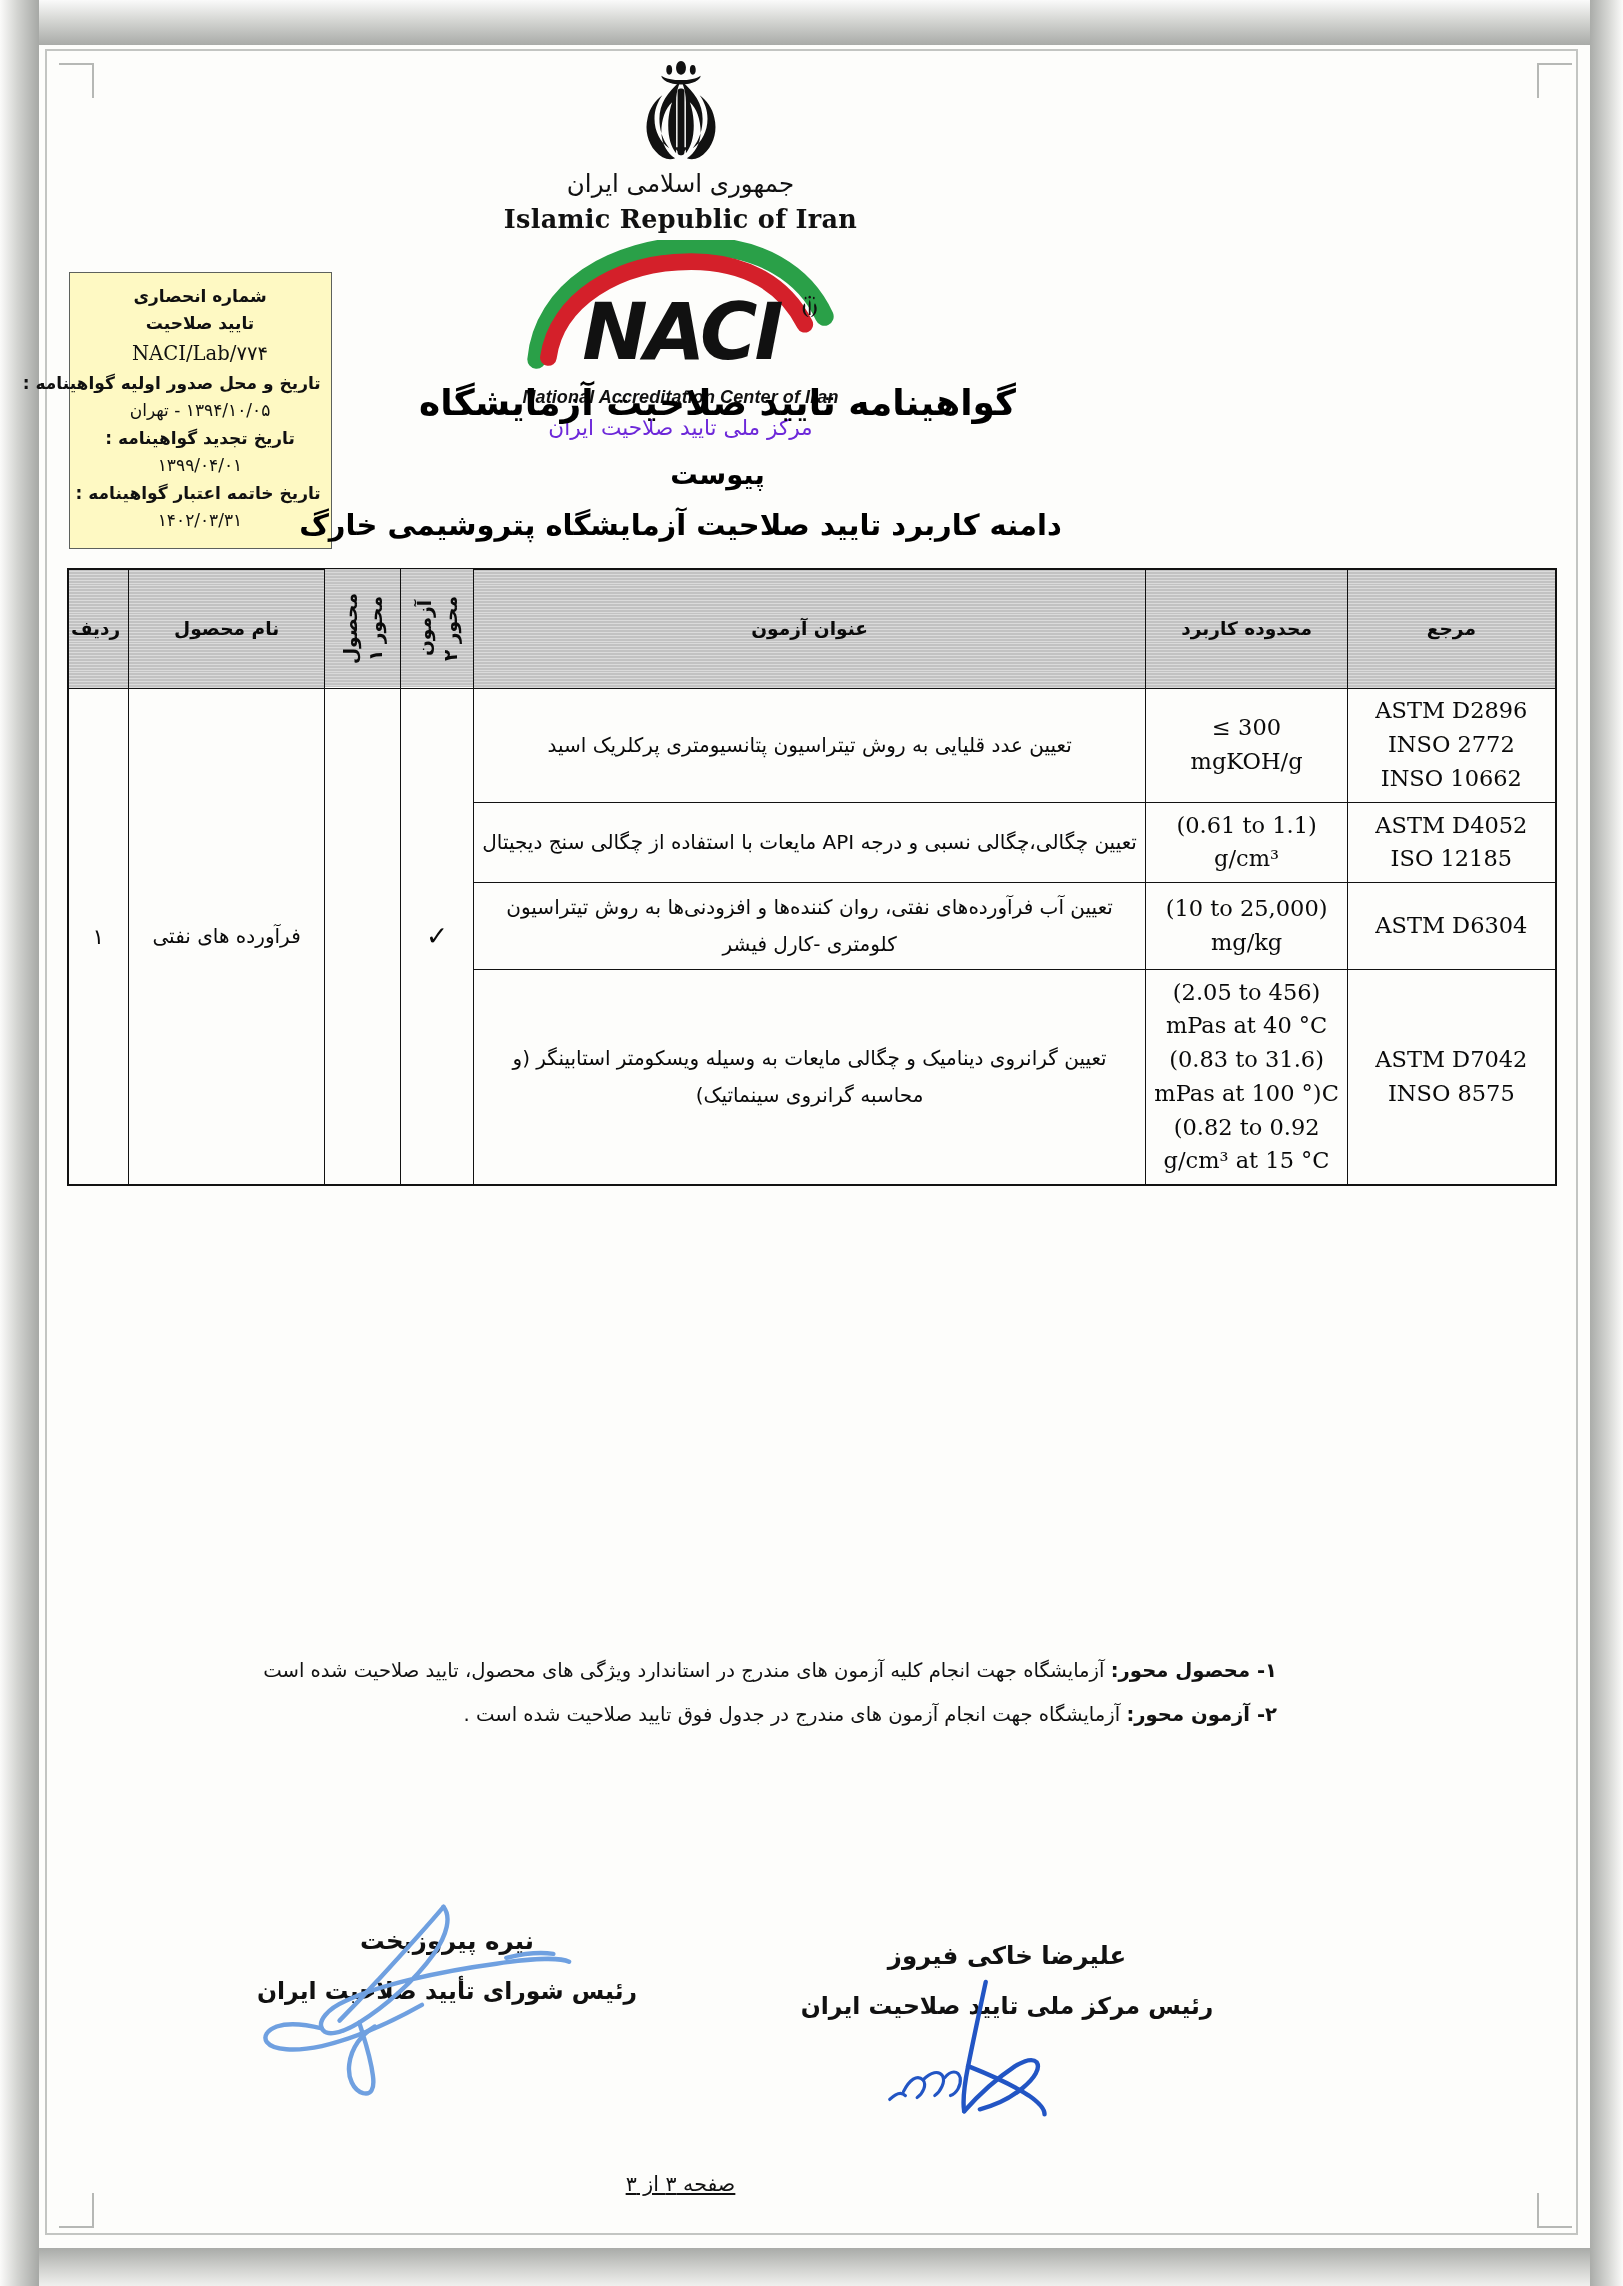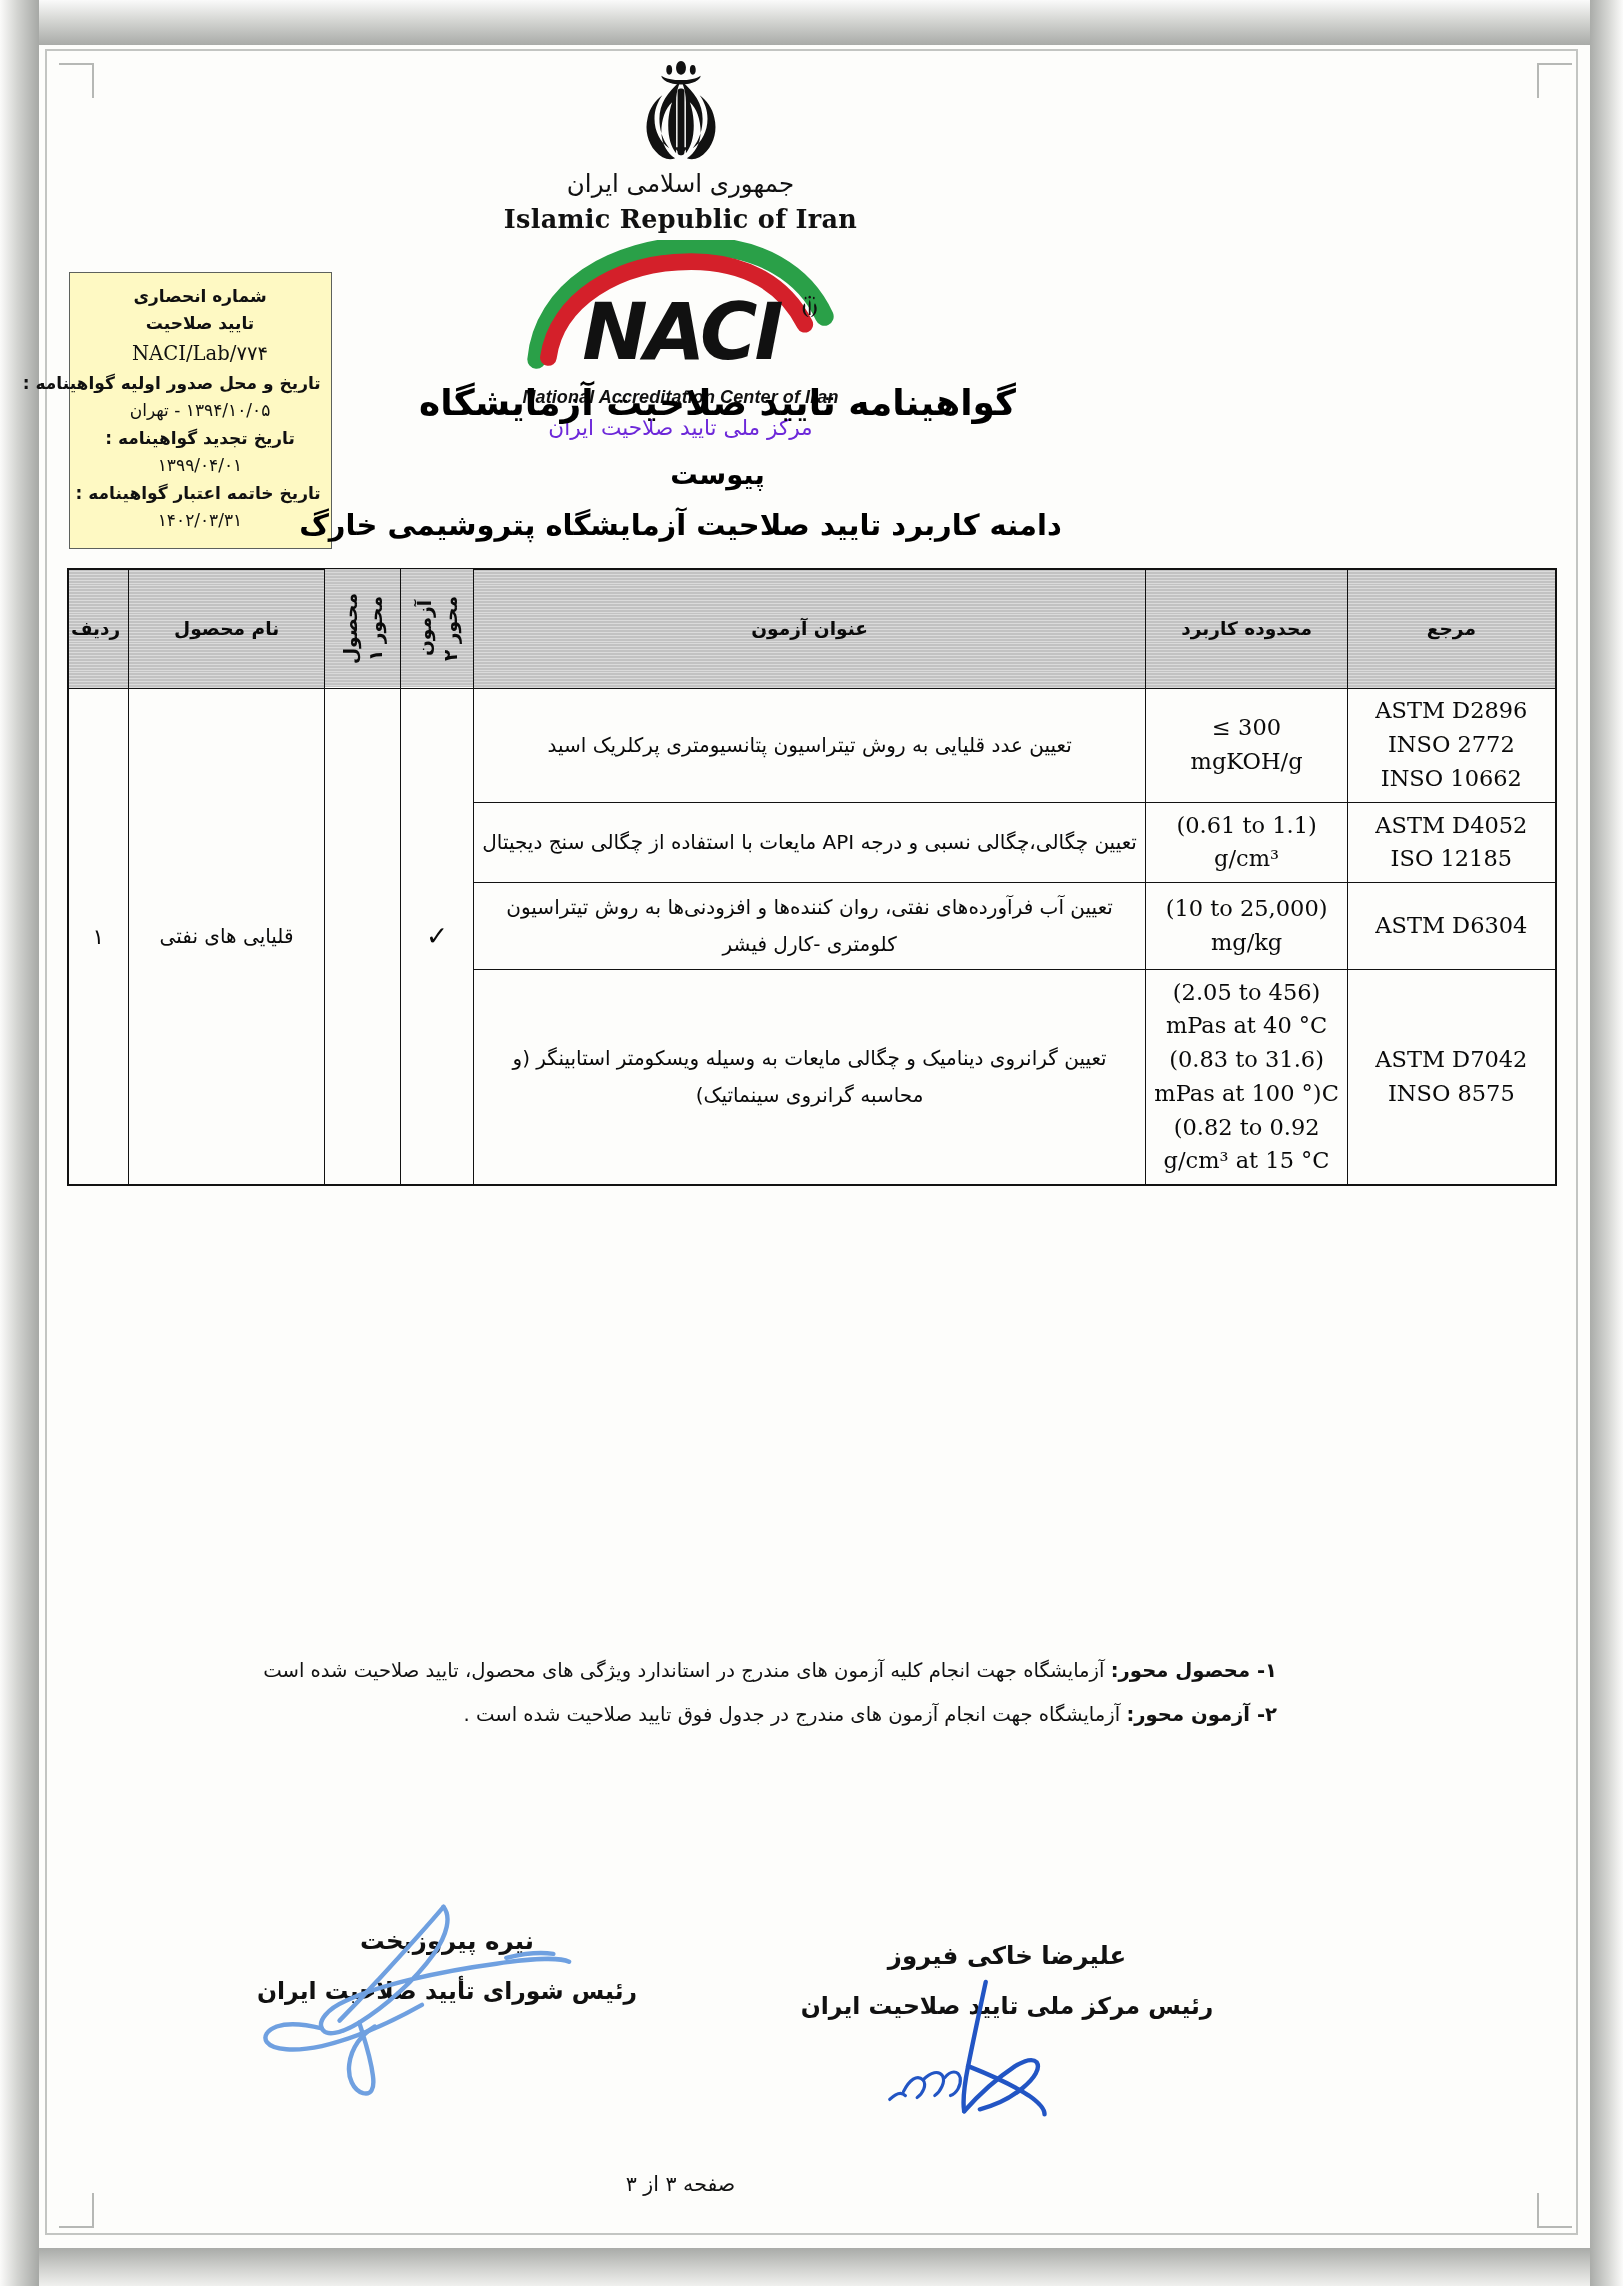--- a/index.html
+++ b/index.html
@@ -103,21 +103,21 @@
   .sig.left{left:147px;top:1877px;}
   .sig-name{font-family:"DejaVu Sans",sans-serif;font-size:24.5px;font-weight:bold;color:#111;}
   .sig-role{font-family:"DejaVu Sans",sans-serif;font-size:23.5px;font-weight:bold;color:#111;margin-top:21.6px;}
   .sig-ink{position:absolute;pointer-events:none;}
   .sig-ink.r{left:118px;top:35px;}
   .sig-ink.l{left:19.6px;top:-29px;}
 
   
   .pagefoot{position:absolute;left:0;right:0;bottom:39px;text-align:center;
             font-family:"DejaVu Sans",sans-serif;font-size:20.6px;color:#111;}
-  .pagefoot .inner{}
+  .pagefoot .inner{text-decoration:underline;}
 </style>
 </head>
 <body>
 
 <div class="page">
 
   <div class="scan-edge edge-top"></div>
   <div class="scan-edge edge-bottom"></div>
   <div class="scan-edge edge-left"></div>
   <div class="scan-edge edge-right"></div>
@@ -219,21 +219,21 @@
               <div>ASTM D2896</div>
               <div>INSO 2772</div>
               <div>INSO 10662</div>
             </td>
             <td class="en">
               <div>≤ 300 mgKOH/g</div>
             </td>
             <td class="fa">تعیین عدد قلیایی به روش تیتراسیون پتانسیومتری پرکلریک اسید</td>
             <td rowspan="4" class="chk">✓</td>
             <td rowspan="4" class="chk"></td>
-            <td rowspan="4" class="fa">قلیایی های نفتی</td>
+            <td rowspan="4" class="fa">فرآورده های نفتی</td>
             <td rowspan="4" class="rownum">۱</td>
           </tr>
           <tr>
             <td class="en">
               <div>ASTM D4052</div>
               <div>ISO 12185</div>
             </td>
             <td class="en">
               <div>(0.61 to 1.1)</div>
               <div>g/cm³</div>

